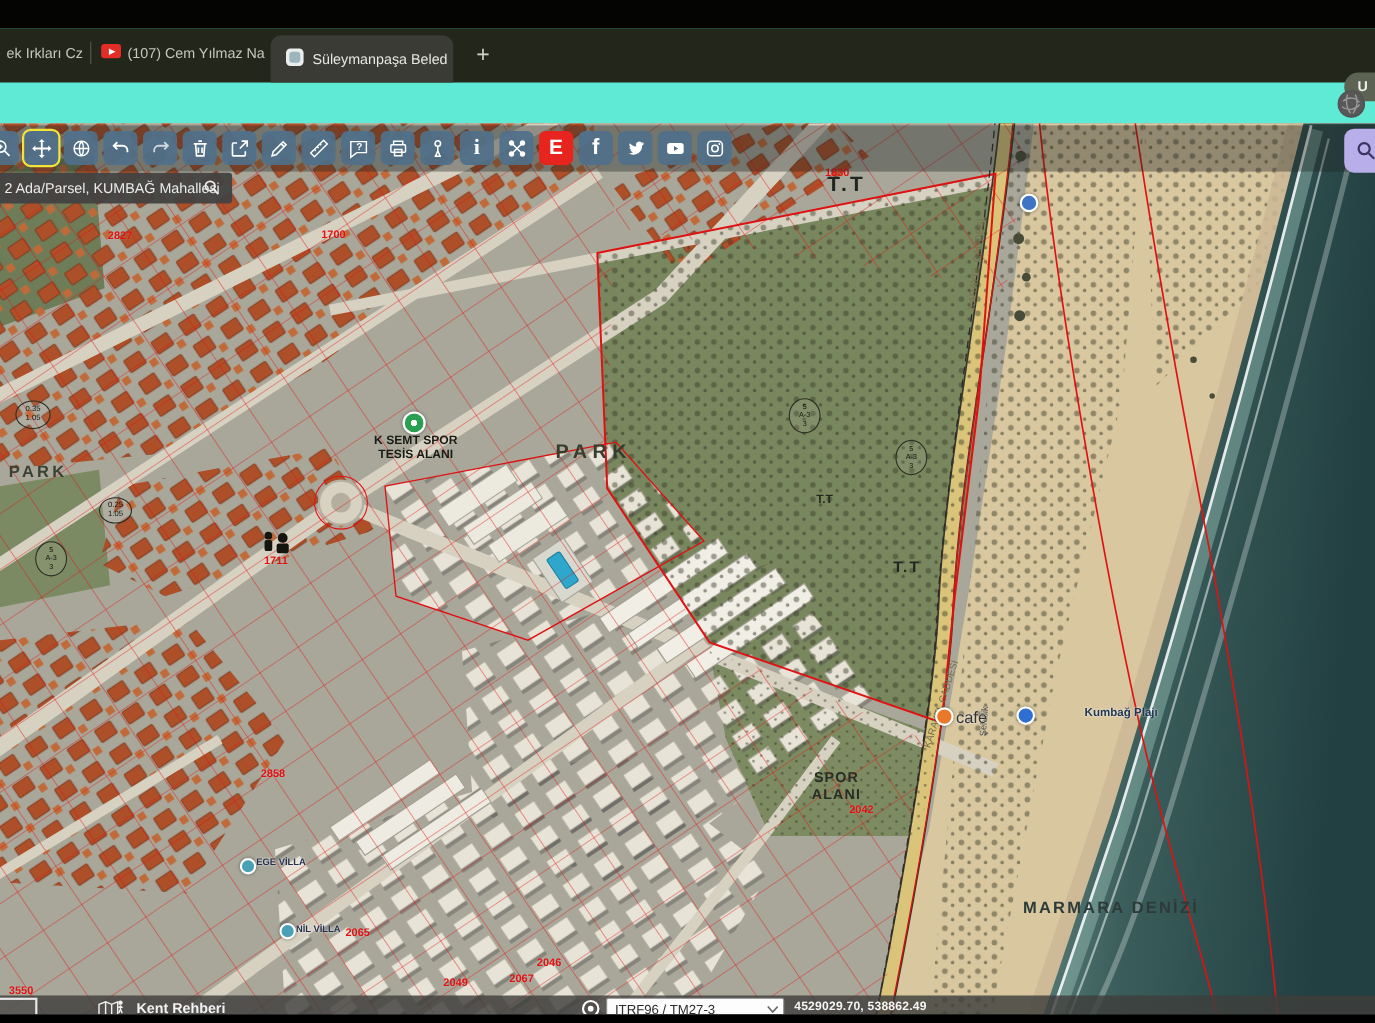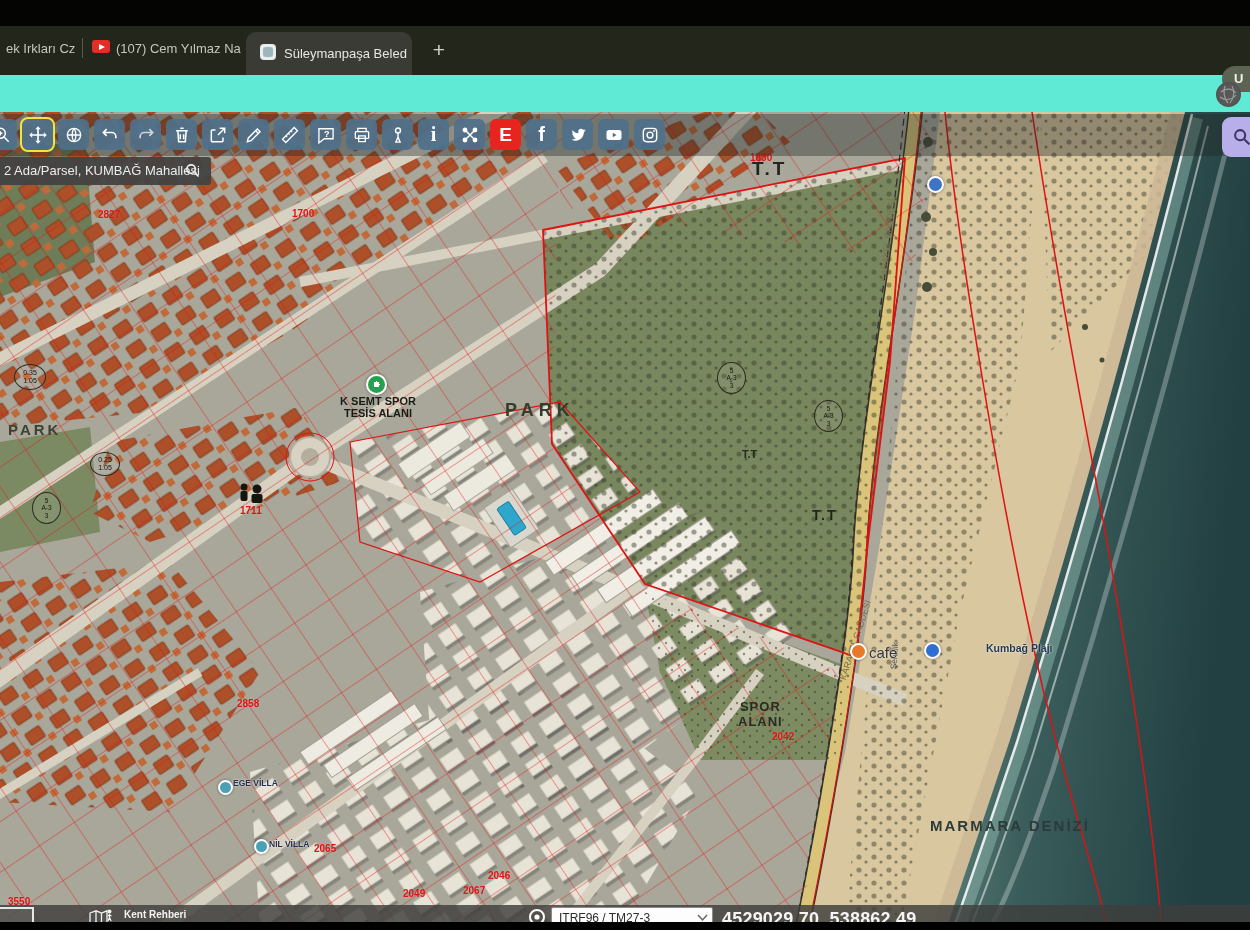--- a/index.html
+++ b/index.html
@@ -44,26 +44,26 @@
   .btn svg{display:block;}
   .lav-btn{position:absolute;left:1222px;top:3px;width:40px;height:40px;border-radius:9px;background:#b7aeea;display:flex;align-items:center;justify-content:center;}
   
   .searchbox{position:absolute;left:-62px;top:45px;width:273px;height:28px;background:rgba(66,66,66,.95);border-radius:3px;}
   .searchbox .val{position:absolute;left:66px;top:6px;font-size:13px;color:#ececec;white-space:nowrap;}
   .searchbox svg{position:absolute;right:10px;top:5px;}
   
   .sbar{position:absolute;left:0;top:793px;width:1250px;height:25px;background:rgba(62,62,60,.82);}
   .sbar .box{position:absolute;left:-10px;top:2px;width:40px;height:19px;border:2px solid #e8e8e8;background:rgba(120,120,120,.3);}
   .sbar .kr-icon{position:absolute;left:88px;top:2px;}
-  .sbar .kr-label{position:absolute;left:124px;top:4px;font-size:10px;font-weight:bold;color:#f3f3f3;}
+  .sbar .kr-label{position:absolute;left:124px;top:4px;font-size:13px;font-weight:bold;color:#f3f3f3;}
   .sbar .tgt{position:absolute;left:527px;top:2px;}
   .crs-select{position:absolute;left:551px;top:2px;width:160px;height:20px;background:#fdfdfd;border:1px solid #8a8a8a;border-radius:2px;}
   .crs-select .sval{position:absolute;left:7px;top:3px;font-size:12px;color:#2c2c2c;}
   .crs-select svg{position:absolute;right:4px;top:6px;}
-  .coords{position:absolute;left:722px;top:4px;font-size:18px;font-weight:bold;color:#f5f5f5;letter-spacing:.2px;}
+  .coords{position:absolute;left:722px;top:4px;font-size:11px;font-weight:bold;color:#f5f5f5;letter-spacing:.2px;}
 </style>
 </head>
 <body>
 
 <div class="screen">
 
   <div class="topstrip"></div>
   <div class="tabbar">
     <div class="tab-partial">ek Irkları Cz</div>
     <div class="tab-sep"></div>

